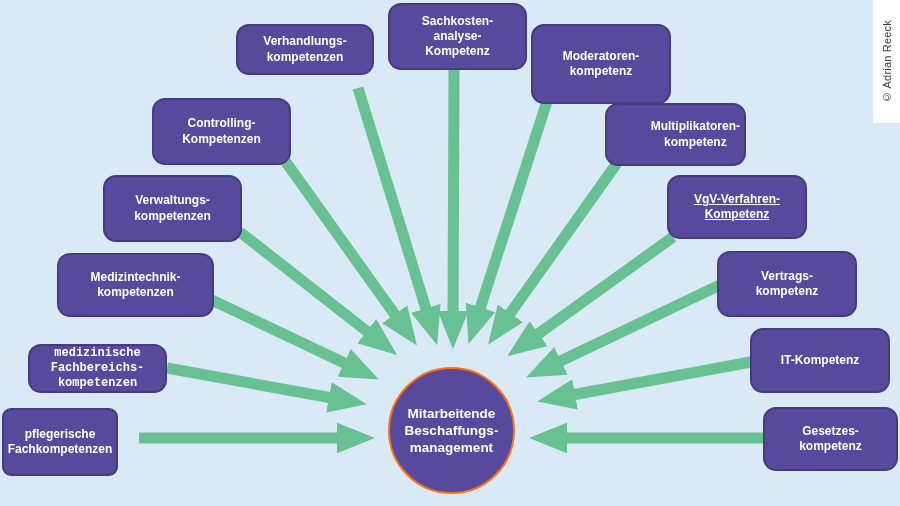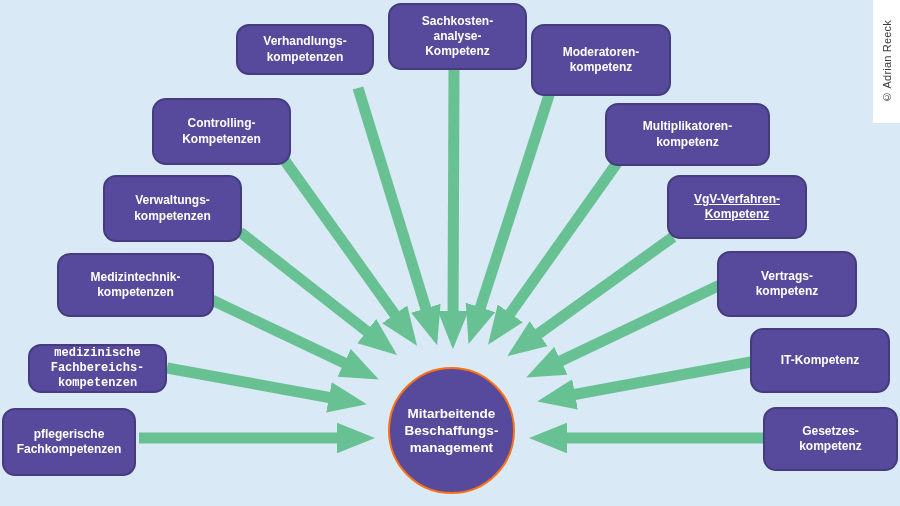--- a/index.html
+++ b/index.html
@@ -99,51 +99,51 @@
     <line class="arrow" x1="673" y1="237" x2="527" y2="342" marker-end="url(#ah)"></line>
     <line class="arrow" x1="720" y1="285" x2="548" y2="367" marker-end="url(#ah)"></line>
     <line class="arrow" x1="751" y1="362" x2="561" y2="397" marker-end="url(#ah)"></line>
     <line class="arrow" x1="764" y1="438" x2="553" y2="438" marker-end="url(#ah)"></line>
   </svg>
 
   <div class="node" style="left:236px; top:24px; width:138px; height:51px;">
     <span class="label">Verhandlungs-
 kompetenzen</span>
   </div>
-  <div class="node" style="left:152px; top:98px; width:139px; height:67px;border-radius:14px;">
+  <div class="node" style="left:152px; top:98px; width:139px; height:67px;">
     <span class="label">Controlling-
 Kompetenzen</span>
   </div>
   <div class="node" style="left:103px; top:175px; width:139px; height:67px;">
     <span class="label">Verwaltungs-
 kompetenzen</span>
   </div>
   <div class="node" style="left:57px; top:253px; width:157px; height:64px;">
     <span class="label">Medizintechnik-
 kompetenzen</span>
   </div>
   <div class="node" style="left:28px; top:344px; width:139px; height:49px;font-family:Liberation Mono, monospace;">
     <span class="label">medizinische
 Fachbereichs-
 kompetenzen</span>
   </div>
-  <div class="node" style="left:2px; top:408px; width:134px; height:68px;">
+  <div class="node" style="left:2px; top:408px; width:116px; height:68px;border-radius:9px;">
     <span class="label">pflegerische
 Fachkompetenzen</span>
   </div>
   <div class="node" style="left:388px; top:3px; width:139px; height:67px;">
     <span class="label">Sachkosten-
 analyse-
 Kompetenz</span>
   </div>
-  <div class="node" style="left:531px; top:24px; width:140px; height:72px;">
+  <div class="node" style="left:531px; top:24px; width:140px; height:80px;">
     <span class="label">Moderatoren-
 kompetenz</span>
   </div>
-  <div class="node" style="left:605px; top:103px; width:165px; height:63px;">
+  <div class="node" style="left:605px; top:103px; width:141px; height:63px;justify-content:flex-end;">
     <span class="label">Multiplikatoren-
 kompetenz</span>
   </div>
   <div class="node" style="left:667px; top:175px; width:140px; height:64px;text-decoration:underline;">
     <span class="label">VgV-Verfahren-
 Kompetenz</span>
   </div>
   <div class="node" style="left:717px; top:251px; width:140px; height:66px;">
     <span class="label">Vertrags-
 kompetenz</span>

